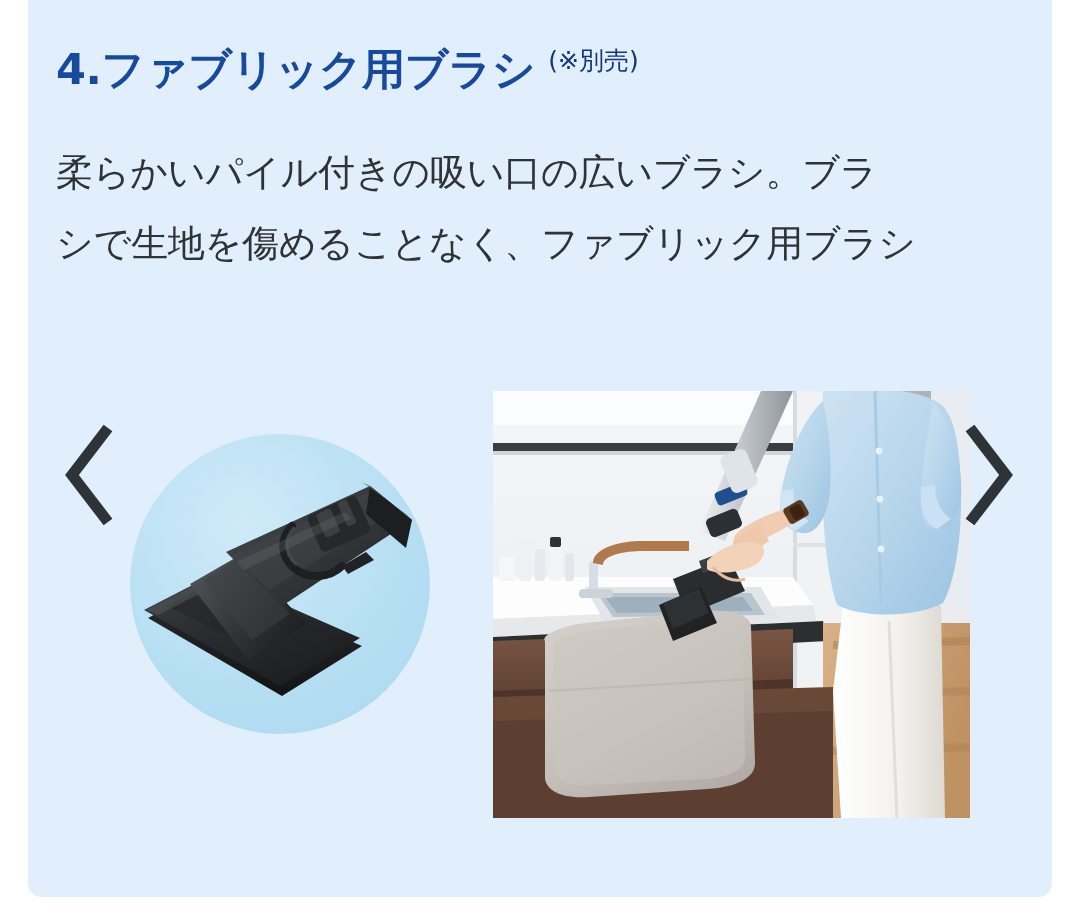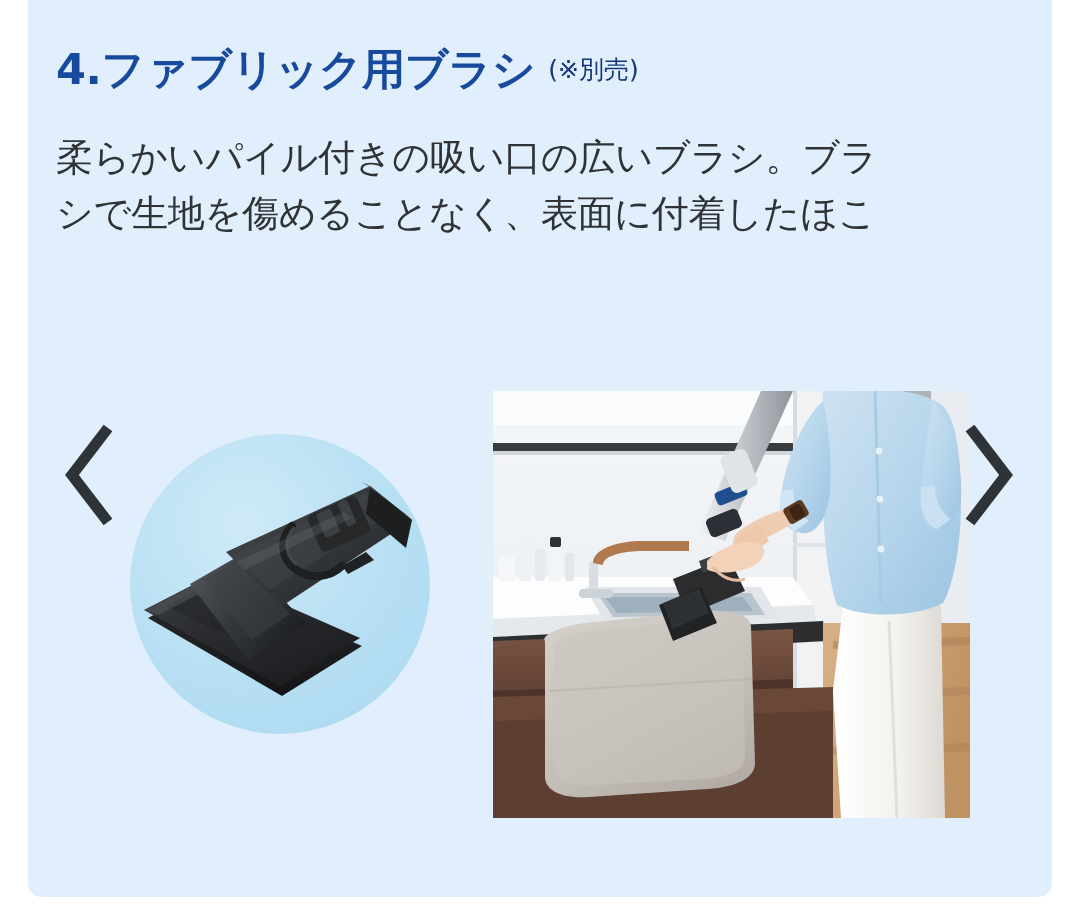--- a/index.html
+++ b/index.html
@@ -32,21 +32,21 @@
     border-radius: 0 0 14px 14px;
   }
 
   
   .heading {
     position: absolute;
     left: 56px;
     top: 48px;
     width: 900px;
     display: flex;
-    align-items: center;
+    align-items: flex-start;
     white-space: nowrap;
   }
   .heading-main {
     font-size: 43px;
     font-weight: 700;
     color: #174a9c;
     letter-spacing: -0.5px;
     line-height: 1;
   }
   .heading-note {
@@ -61,21 +61,21 @@
   .body-copy {
     position: absolute;
     left: 56px;
     top: 130px;
     width: 920px;
     font-size: 37px;
     line-height: 1.52;
     color: #2f3336;
     letter-spacing: -0.3px;
   }
-  .body-line { display: block; white-space: nowrap; }
+  .body-line { display: block; white-space: nowrap; margin-top: 15px; }
 
   
   .arrow {
     position: absolute;
     width: 56px;
     height: 110px;
     cursor: pointer;
   }
   .arrow svg { display: block; }
   .arrow-prev { left: 62px; top: 420px; }
@@ -125,21 +125,21 @@
 
   <div class="card"></div>
 
   <div class="heading">
     <span class="heading-main">4.ファブリック用ブラシ</span>
     <span class="heading-note">(※別売)</span>
   </div>
 
   <div class="body-copy">
     <span class="body-line">柔らかいパイル付きの吸い口の広いブラシ。ブラ</span>
-    <span class="body-line">シで生地を傷めることなく、表面に付着したほこ</span>
+    <span class="body-line">シで生地を傷めることなく、ファブリック用ブラシ</span>
   </div>
 
   <div class="media">
 
     <div class="product-circle">
       <svg width="300" height="300" viewBox="0 0 300 300">
         <defs>
           <linearGradient id="plasticTop" x1="0" y1="0" x2="1" y2="1">
             <stop offset="0%" stop-color="#4a4d50"></stop>
             <stop offset="45%" stop-color="#35383b"></stop>

